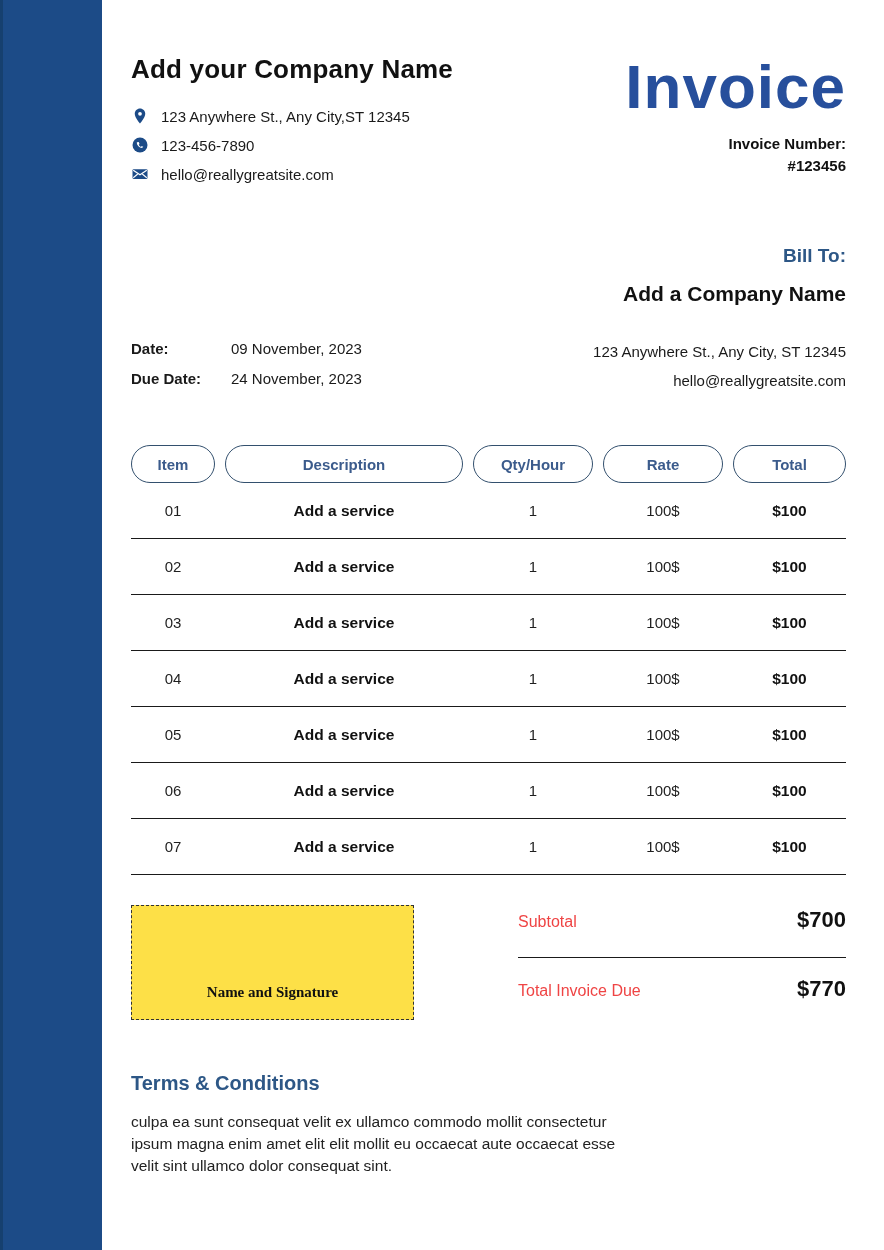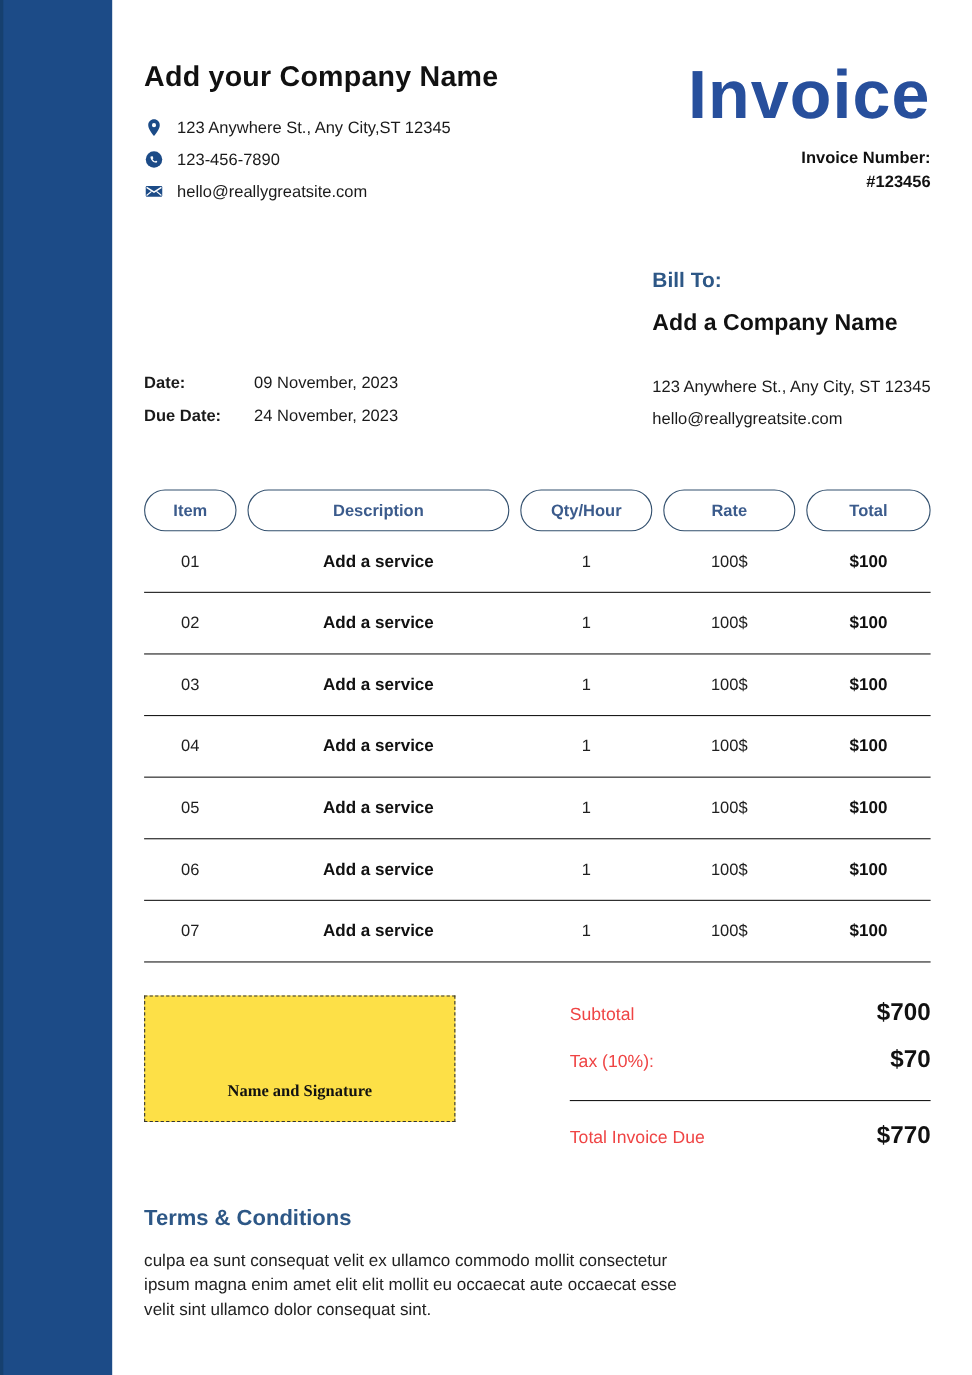--- a/index.html
+++ b/index.html
@@ -59,21 +59,21 @@
   .billing-row {
     display: flex;
     justify-content: space-between;
     align-items: flex-end;
     margin-top: 62px;
   }
   .dates-block { font-size: 15px; padding-bottom: 2px; }
   .date-line { display: flex; margin-top: 13px; }
   .date-line:first-child { margin-top: 4px; }
   .date-label { font-weight: bold; width: 100px; }
-  .billto-block { }
+  .billto-block { text-align: right; }
   .billto-label { font-size: 19px; font-weight: bold; color: #2d5786; }
   .billto-company { margin-top: 15px; font-size: 21px; font-weight: bold; color: #111111; }
   .billto-address { margin-top: 37px; font-size: 15px; }
   .billto-email { margin-top: 12px; font-size: 15px; }
 
   
   .table { margin-top: 56px; }
   .thead { display: flex; justify-content: space-between; }
   .pill {
     height: 38px;
@@ -271,24 +271,20 @@
   <div class="summary-row">
     <div class="signature-box">
       <div class="signature-label">Name and Signature</div>
     </div>
 
     <div class="totals-block">
       <div class="totals-line">
         <span class="lbl">Subtotal</span>
         <span class="val">$700</span>
       </div>
-      <div class="totals-line tax">
-        <span class="lbl">Tax (10%):</span>
-        <span class="val">$70</span>
-      </div>
       <hr class="totals-divider">
       <div class="totals-line grand">
         <span class="lbl">Total Invoice Due</span>
         <span class="val">$770</span>
       </div>
     </div>
   </div>
 
   <div class="terms">
     <div class="terms-heading">Terms &amp; Conditions</div>

